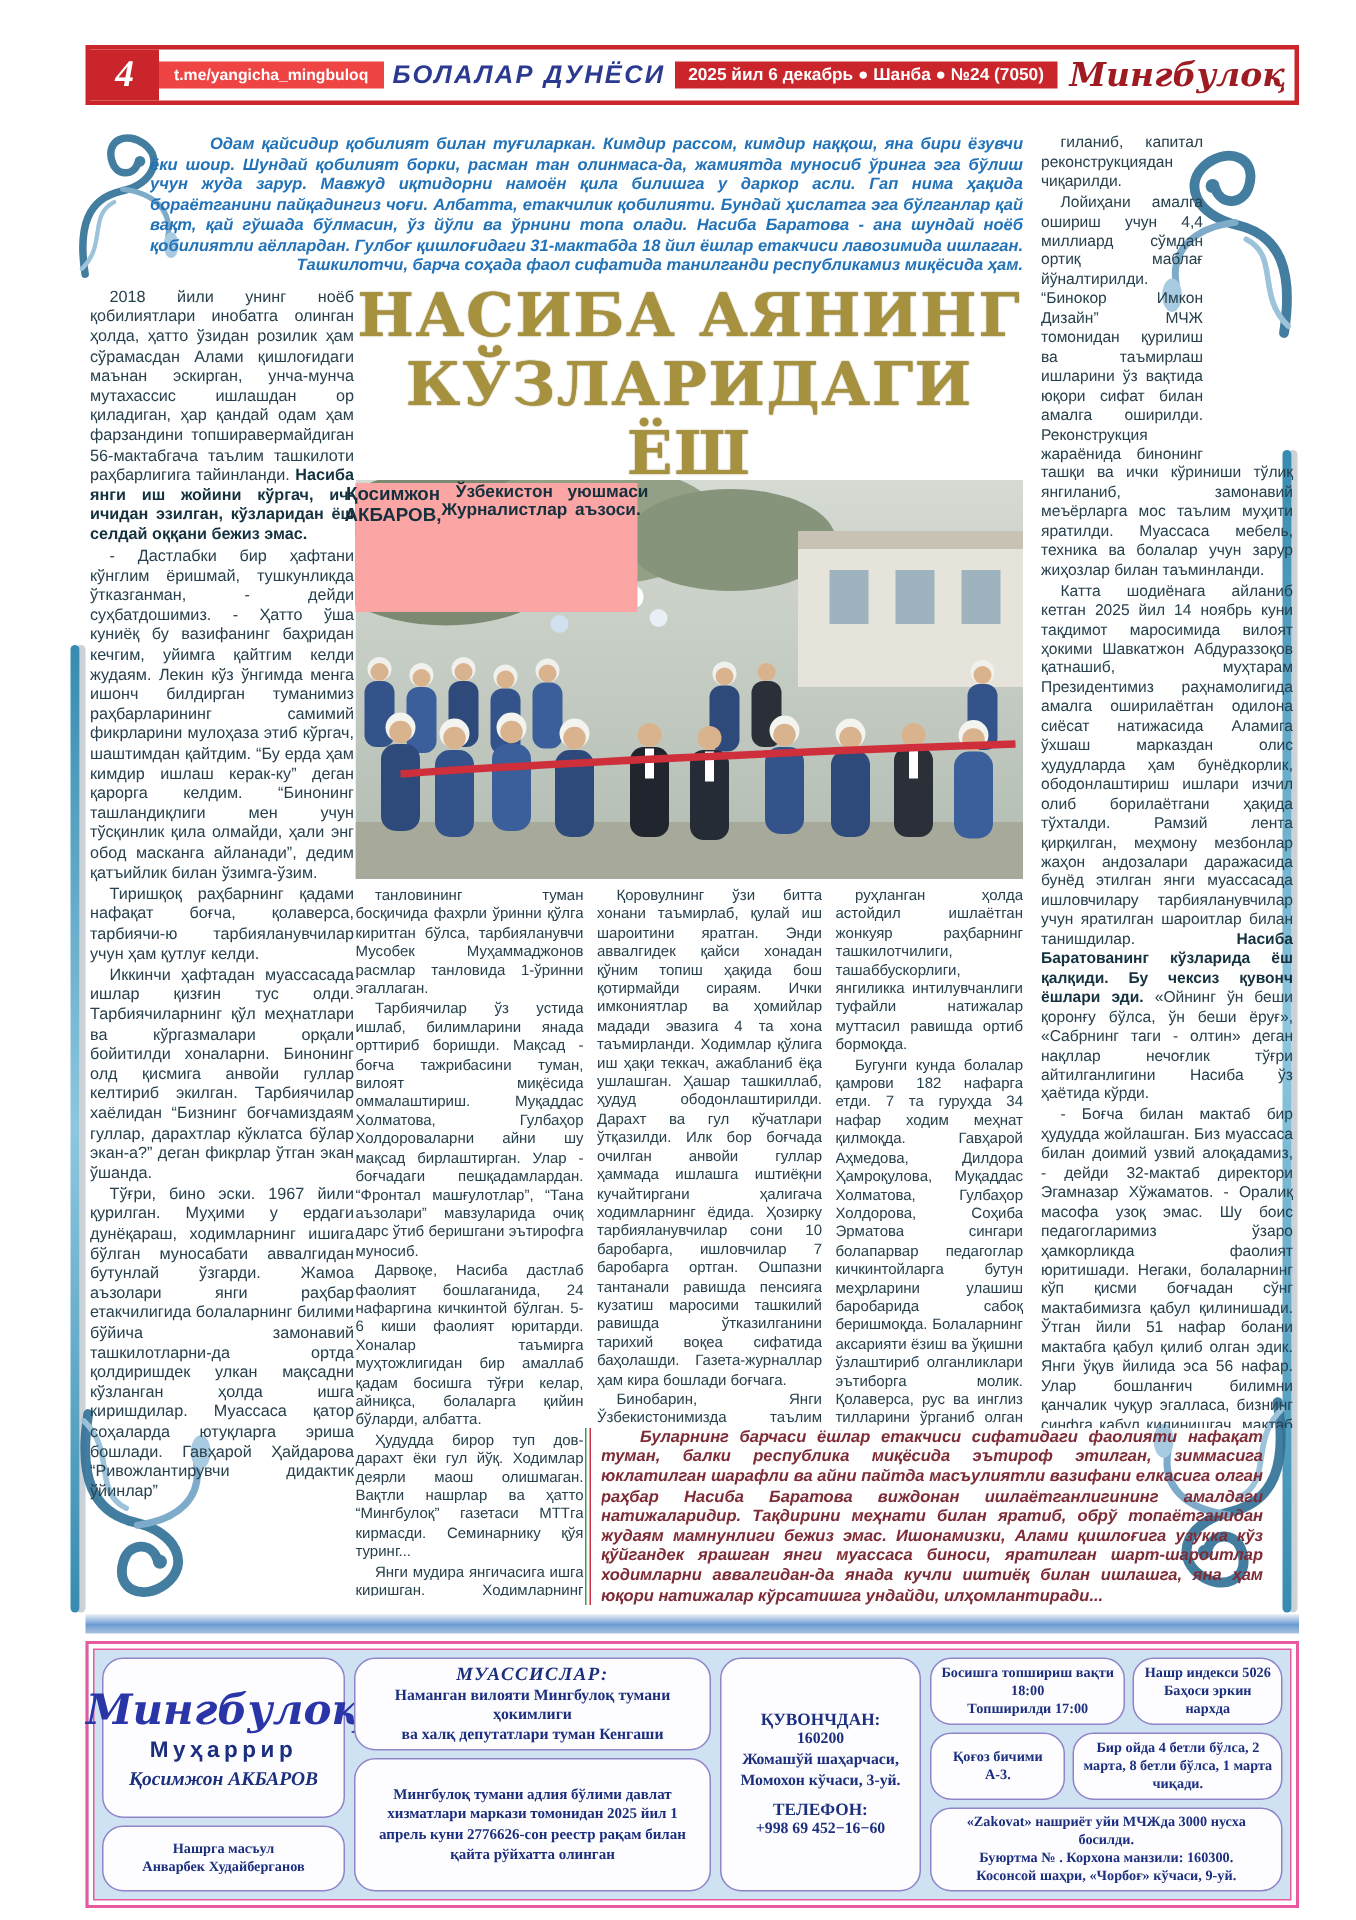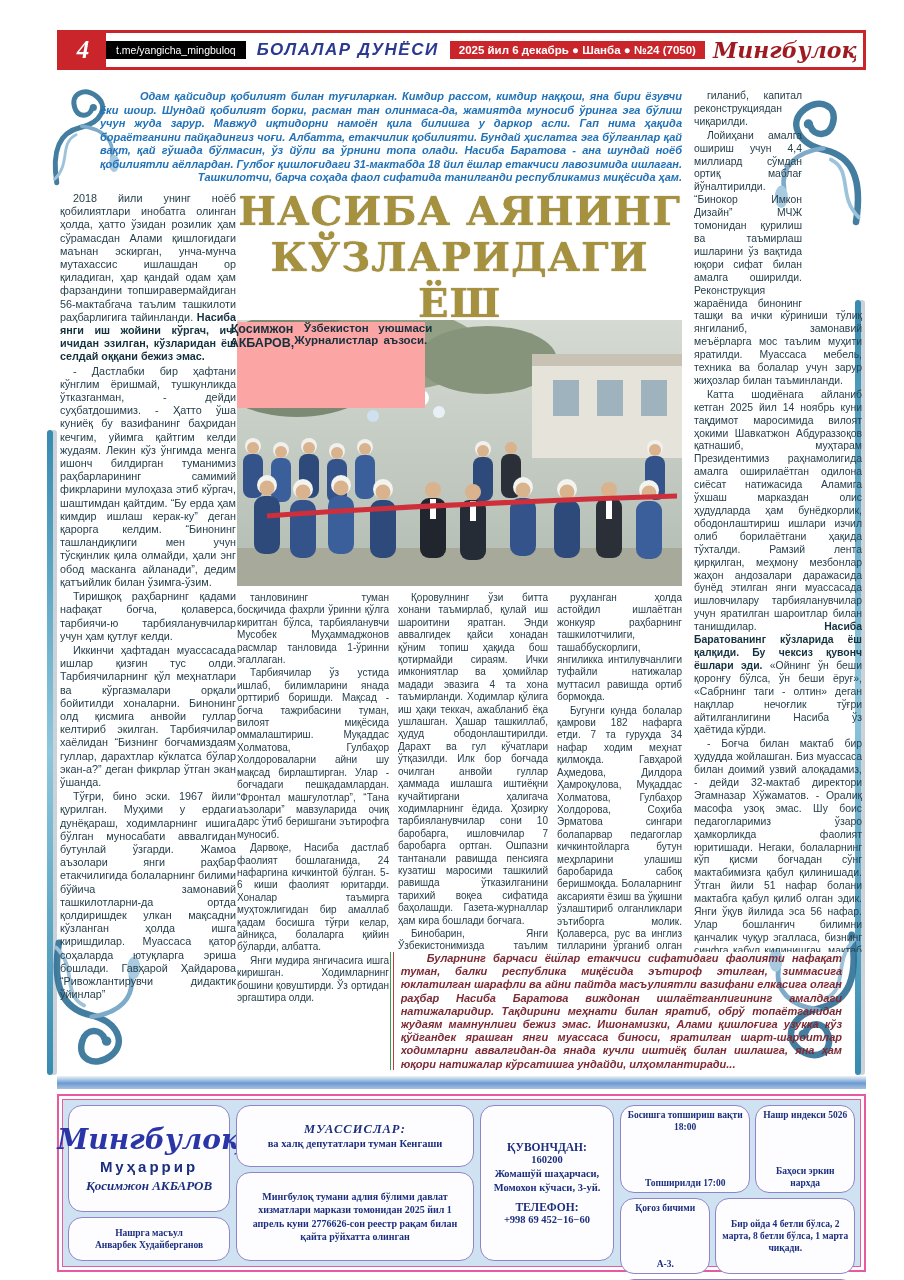--- a/index.html
+++ b/index.html
@@ -9,21 +9,21 @@
   .fl-tl{left:46px;top:70px;width:86px;height:118px;}
   .fl-tr{right:34px;top:76px;width:112px;height:152px;transform:scaleX(-1);}
   .fl-bl{left:42px;top:938px;width:118px;height:150px;transform:scale(1,-1);}
   .fl-br{right:36px;top:930px;width:118px;height:152px;transform:scale(-1,-1);}
   .edge-bar{position:absolute;width:6px;background:linear-gradient(#378bb0,#8ec7de 50%,#378bb0);box-shadow:4px 0 0 #ccd3d8;z-index:0;border-radius:3px;}
   .edge-left{left:47px;top:430px;height:645px;}
   .edge-right{left:855px;top:300px;height:775px;}
   
   .masthead{position:absolute;left:57px;top:30px;width:809px;height:40px;border:3px solid #c9252b;background:#fff;display:flex;align-items:center;box-sizing:border-box;z-index:3;}
   .pagenum{width:46px;align-self:stretch;background:#c9252b;color:#fff;font:italic bold 25px "Liberation Serif",serif;display:flex;align-items:center;justify-content:center;}
-  .tg{background:#000000;color:#fff;font-weight:normal;font-size:10.5px;padding:3px 10px;white-space:nowrap;}
+  .tg{background:#ef4444;color:#fff;font-weight:bold;font-size:10.5px;padding:3px 10px;white-space:nowrap;}
   .section-title{flex:1;text-align:center;color:#2b3990;font-style:italic;font-weight:bold;font-size:17px;letter-spacing:1.5px;white-space:nowrap;}
   .dateline{background:#c9252b;color:#fff;font-weight:bold;font-size:11.5px;padding:3px 9px;white-space:nowrap;}
   .brand{color:#9e1b21;font:italic bold 22px "DejaVu Serif",serif;padding:0 6px 0 8px;white-space:nowrap;}
   
   .intro{position:absolute;left:100px;top:90px;width:582px;height:102px;margin:0;color:#2272b8;font-style:italic;font-weight:bold;font-size:11px;line-height:13.5px;text-align:justify;text-align-last:right;text-indent:40px;overflow:hidden;z-index:2;}
   .col{position:absolute;color:#27404d;font-size:10.5px;line-height:13px;text-align:justify;overflow:hidden;z-index:2;}
   .col p{margin:0 0 1px 0;text-indent:13px;}
   .col .b{font-weight:bold;color:#13313e;}
   .col-left{left:60px;top:192px;width:176px;height:916px;font-size:10.8px;line-height:13.2px;}
   .col-right{left:694px;top:90px;width:168px;height:862px;font-size:10.4px;line-height:12.9px;}
@@ -55,21 +55,21 @@
   .f-logo{font:italic bold 28px "DejaVu Serif",serif;color:#2a35a8;}
   .f-role{font-family:"Liberation Sans",sans-serif;font-weight:bold;font-size:15px;letter-spacing:3px;margin-top:2px;}
   .f-editor{font-style:italic;font-weight:bold;font-size:13px;margin-top:3px;}
   .f-small{font-weight:bold;font-size:9.5px;line-height:12px;}
   .f-title{font-style:italic;font-weight:bold;font-size:12.5px;letter-spacing:1px;}
   .f-line{font-weight:bold;font-size:10.5px;line-height:13px;}
   .f-addr-t{font-weight:bold;font-size:11.5px;margin-top:2px;}
   .f-addr{font-weight:bold;font-size:10.5px;line-height:14px;}
   .f-right-grid{flex:1;display:flex;flex-direction:column;gap:5px;}
   .f-row{display:flex;gap:5px;}
-  .f-row .fbox{flex:1;gap:44px;}
+  .f-row .fbox{flex:1;}
 </style>
 </head>
 <body>
 
 <div class="page">
 
   <div class="edge-bar edge-left"></div>
   <div class="edge-bar edge-right"></div>
   <svg class="fl fl-tl" viewBox="0 0 120 160">
       <g fill="none" stroke-linecap="round">
@@ -255,20 +255,21 @@
       <div class="byline-name">Қосимжон  АКБАРОВ,</div>
       <div class="byline-org">Ўзбекистон Журналистлар</div>
       <div class="byline-org">уюшмаси аъзоси.</div>
     </figcaption>
   </figure>
 
   <div class="col col-a">
       <p><span>танловининг туман босқичида фахрли ўринни қўлга киритган бўлса, тарбияланувчи Мусобек Муҳаммаджонов расмлар танловида 1-ўринни эгаллаган.</span></p>
       <p><span>Тарбиячилар ўз устида ишлаб, билимларини янада орттириб боришди. Мақсад - боғча тажрибасини туман, вилоят миқёсида оммалаштириш. Муқаддас Холматова, Гулбаҳор Холдороваларни айни шу мақсад бирлаштирган. Улар - боғчадаги пешқадамлардан. “Фронтал машғулотлар”, “Тана аъзолари” мавзуларида очиқ дарс ўтиб беришгани эътирофга муносиб.</span></p>
       <p><span>Дарвоқе, Насиба дастлаб фаолият бошлаганида, 24 нафаргина кичкинтой бўлган. 5-6 киши фаолият юритарди. Хоналар таъмирга муҳтожлигидан бир амаллаб қадам босишга тўғри келар, айниқса, болаларга қийин бўларди, албатта.</span></p>
+      <p><span>Ҳудудда бирор туп дов-дарахт ёки гул йўқ. Ходимлар деярли маош олишмаган. Вақтли нашрлар ва ҳатто “Мингбулоқ” газетаси МТТга кирмасди. Семинарнику қўя туринг...</span></p>
       <p><span>Янги мудира янгичасига ишга киришган. Ходимларнинг бошини қовуштирди. Ўз ортидан эргаштира олди.</span></p>
     </div>
   <div class="col col-b">
       <p><span>Қоровулнинг ўзи битта хонани таъмирлаб, қулай иш шароитини яратган. Энди аввалгидек қайси хонадан қўним топиш ҳақида бош қотирмайди сираям. Ички имкониятлар ва ҳомийлар мадади эвазига 4 та хона таъмирланди. Ходимлар қўлига иш ҳақи теккач, ажабланиб ёқа ушлашган. Ҳашар ташкиллаб, ҳудуд ободонлаштирилди. Дарахт ва гул кўчатлари ўтқазилди. Илк бор боғчада очилган анвойи гуллар ҳаммада ишлашга иштиёқни кучайтиргани ҳалигача ходимларнинг ёдида. Ҳозирку тарбияланувчилар сони 10 баробарга, ишловчилар 7 баробарга ортган. Ошпазни тантанали равишда пенсияга кузатиш маросими ташкилий равишда ўтказилганини тарихий воқеа сифатида баҳолашди. Газета-журналлар ҳам кира бошлади боғчага.</span></p>
       <p><span>Бинобарин, Янги Ўзбекистонимизда таълим тизимига, педагогларга, ёш авлод камолотига катта эътибор қаратилмоқда. Булардан</span></p>
     </div>
   <div class="col col-c">
       <p><span>руҳланган ҳолда астойдил ишлаётган жонкуяр раҳбарнинг ташкилотчилиги, ташаббускорлиги, янгиликка интилувчанлиги туфайли натижалар муттасил равишда ортиб бормоқда.</span></p>
       <p><span>Бугунги кунда болалар қамрови 182 нафарга етди. 7 та гуруҳда 34 нафар ходим меҳнат қилмоқда. Гавҳарой Аҳмедова, Дилдора Ҳамроқулова, Муқаддас Холматова, Гулбаҳор Холдорова, Соҳиба Эрматова сингари болапарвар педагоглар кичкинтойларга бутун меҳрларини улашиш баробарида сабоқ беришмоқда. Болаларнинг аксарияти ёзиш ва ўқишни ўзлаштириб олганликлари эътиборга молик. Қолаверса, рус ва инглиз тилларини ўрганиб олган ўғил-қизлар талайгина.</span></p>
     </div>
@@ -291,20 +292,21 @@
         <div class="f-editor">Қосимжон  АКБАРОВ</div>
       </div>
       <div class="fbox" style="height:44px;">
         <div class="f-small">Нашрга  масъул</div>
         <div class="f-small">Анварбек  Худайберганов</div>
       </div>
     </div>
     <div class="fcol" style="width:238px;">
       <div class="fbox" style="height:62px;">
         <div class="f-title">МУАССИСЛАР:</div>
+        <div class="f-line">Наманган вилояти Мингбулоқ  тумани ҳокимлиги</div>
         <div class="f-line">ва халқ депутатлари туман Кенгаши</div>
       </div>
       <div class="fbox" style="flex:1;">
         <div class="f-small" style="font-size:10px;line-height:13.5px;font-family:Liberation Serif, serif;">Мингбулоқ тумани адлия бўлими давлат хизматлари маркази томонидан 2025 йил 1 апрель куни 2776626-сон реестр рақам билан қайта рўйхатта олинган</div>
       </div>
     </div>
     <div class="fcol" style="width:134px;">
       <div class="fbox" style="flex:1;">
         <div class="f-addr-t">ҚУВОНЧДАН:</div>
         <div class="f-addr">160200</div>

